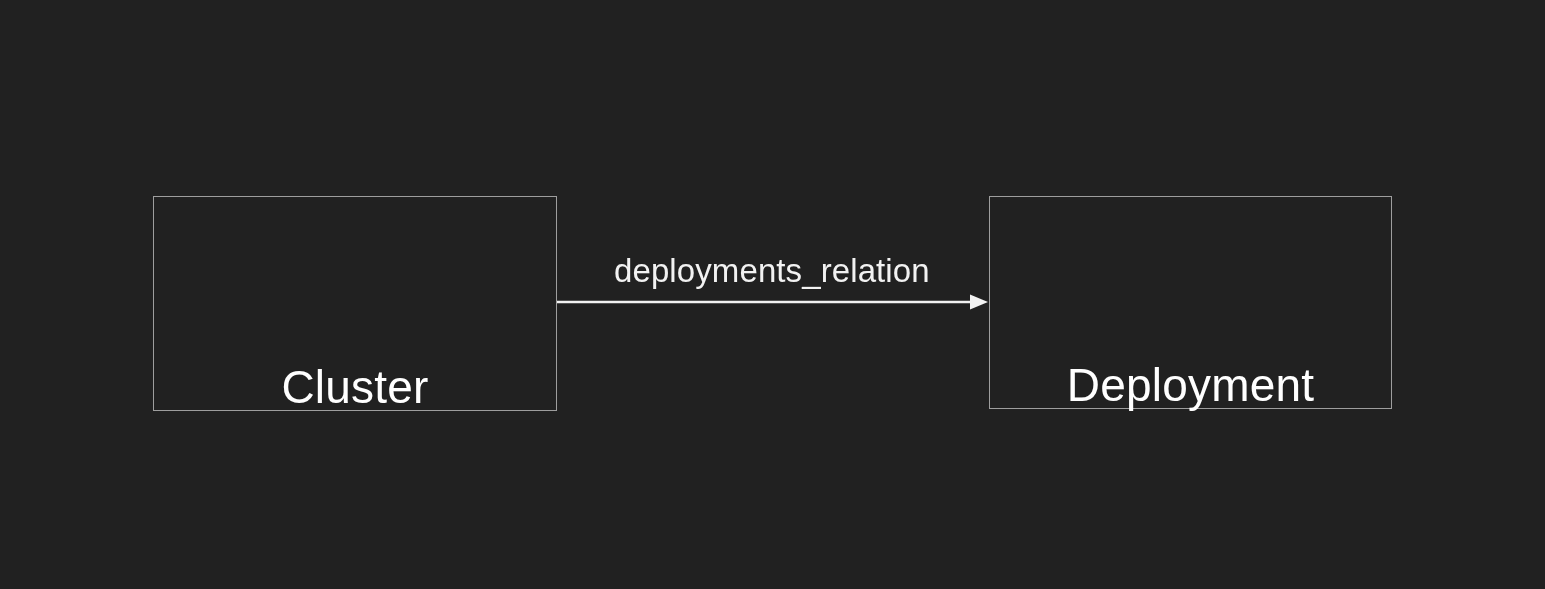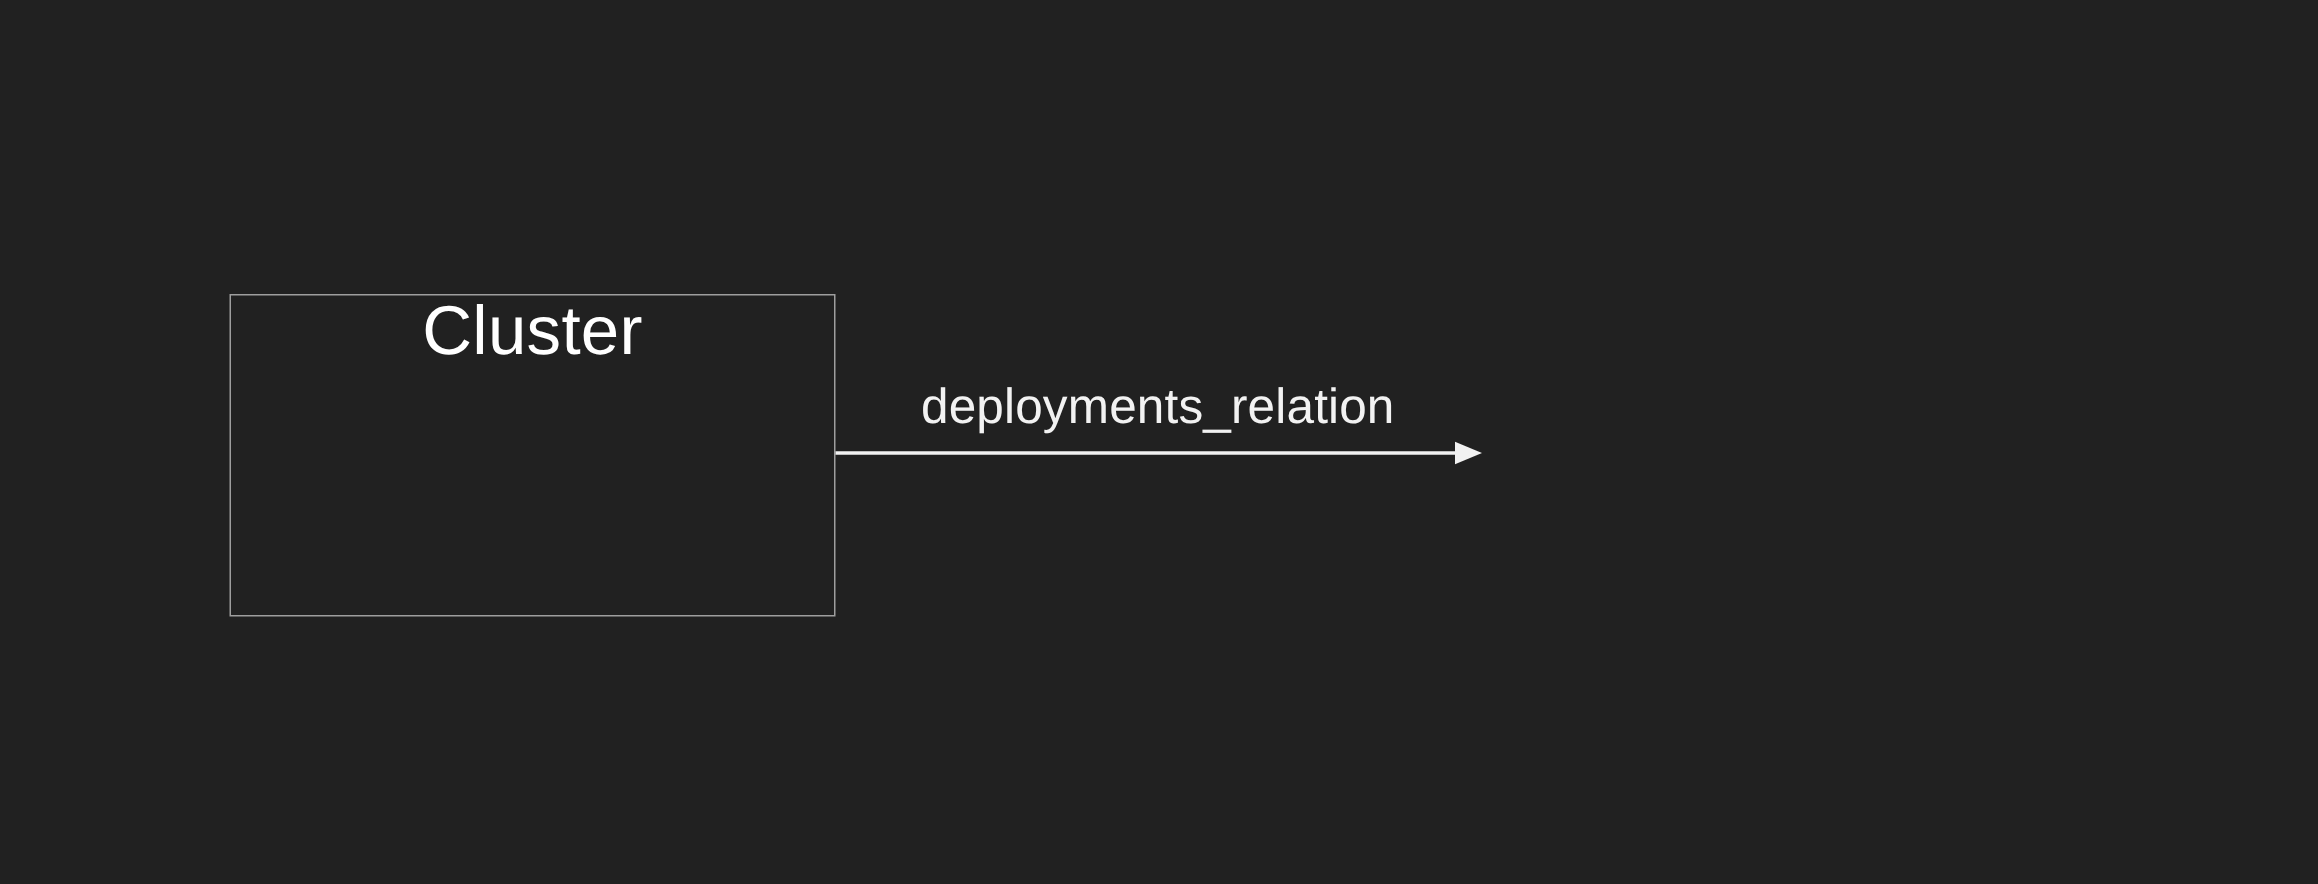--- a/index.html
+++ b/index.html
@@ -21,21 +21,21 @@
     overflow: hidden;
   }
 
   
   .node {
     position: absolute;
     box-sizing: border-box;
     border: 1px solid #9e9e9e;
     background: transparent;
     display: flex;
-    align-items: flex-start;
+    align-items: flex-end;
     justify-content: center;
   }
 
   .node-label {
     color: #ffffff;
     font-family: "Liberation Sans", sans-serif;
     font-size: 46px;
     font-weight: 400;
     line-height: 1;
     letter-spacing: 0.2px;
@@ -94,20 +94,23 @@
 </style>
 </head>
 <body>
 
 <div class="canvas">
 
   <div class="node" id="node-cluster">
     <span class="node-label">Cluster</span>
   </div>
 
+  <div class="node" id="node-deployment">
+    <span class="node-label">Deployment</span>
+  </div>
 
   <svg class="edge-layer" viewBox="0 0 1545 589">
     <line class="edge-line" x1="557" y1="302" x2="971" y2="302"></line>
     <polygon class="edge-arrowhead" points="970,294.5 988,302 970,309.5"></polygon>
   </svg>
 
   <div class="edge-label">deployments_relation</div>
 
 </div>
 

